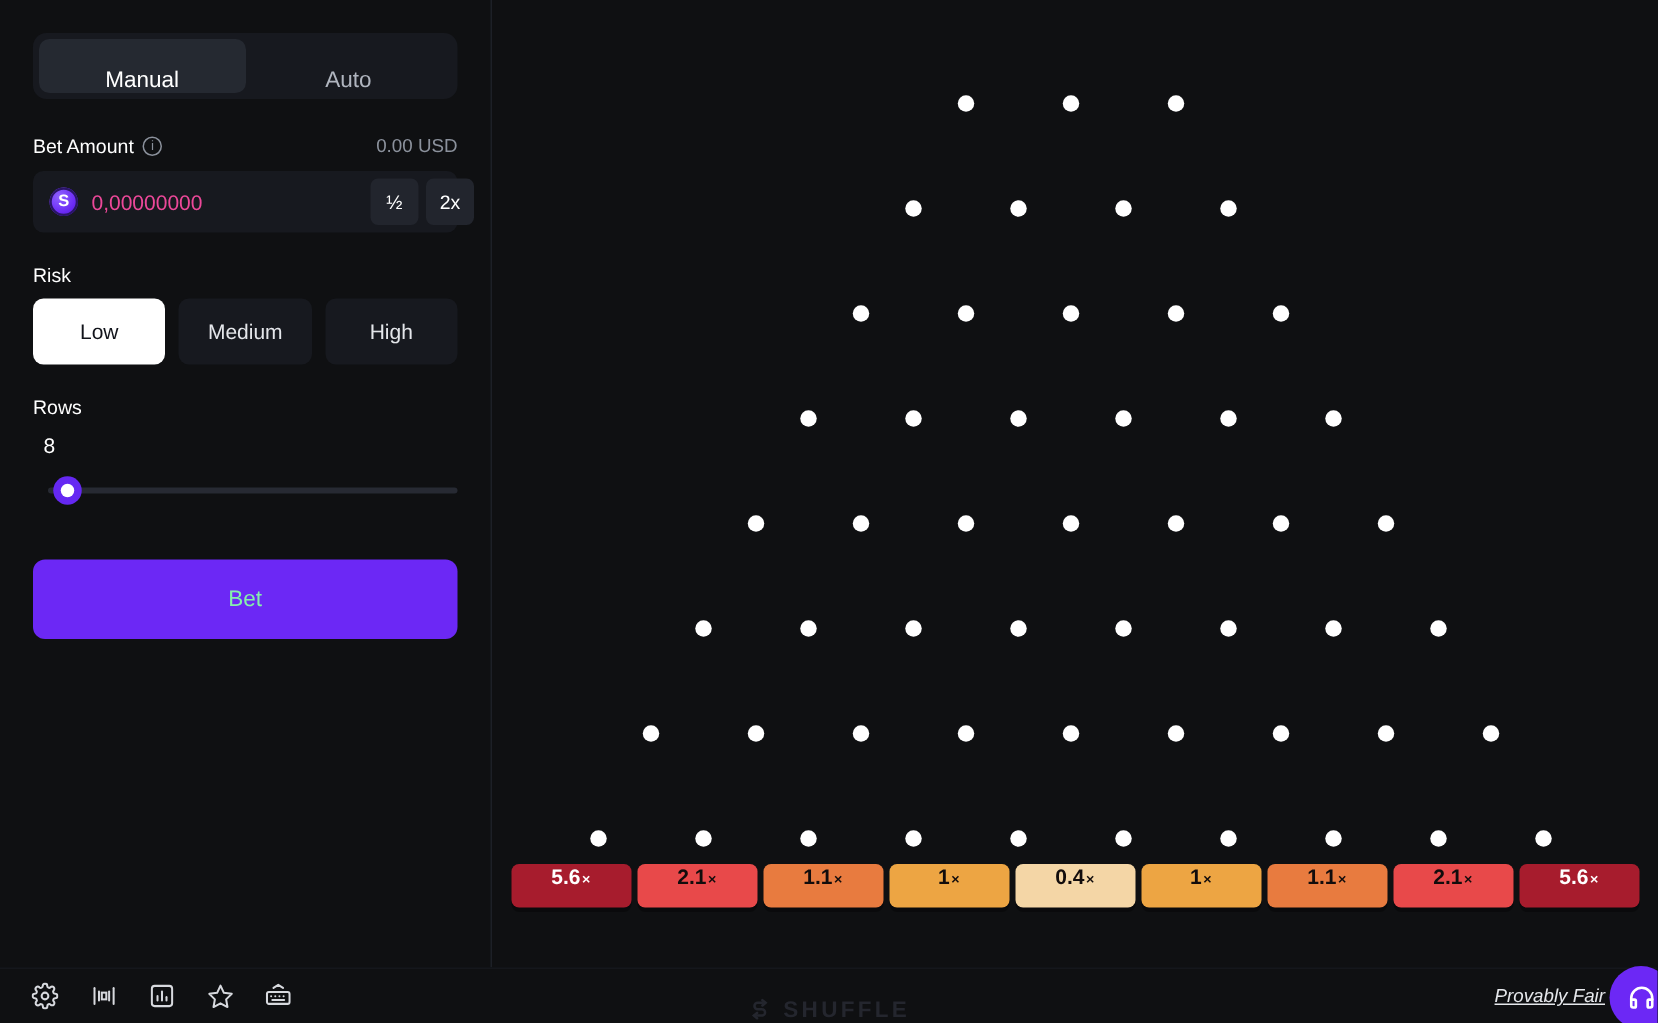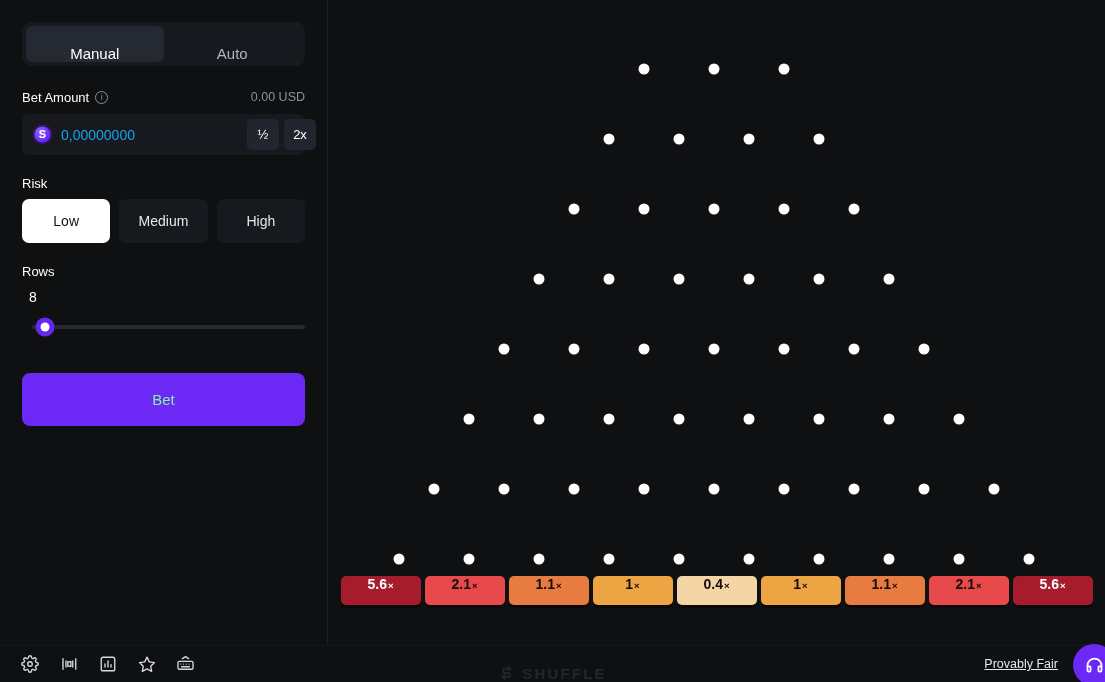--- a/index.html
+++ b/index.html
@@ -62,21 +62,21 @@
     margin-bottom: 21px;
   }
   .coin {
     width: 19px; height: 19px; border-radius: 50%;
     background: radial-gradient(circle at 35% 32%, #8f62ff 0%, #6c2bf5 58%, #4a14c9 100%);
     display: flex; align-items: center; justify-content: center;
     flex: none; margin-right: 9px;
     box-shadow: 0 0 0 1.5px #2a1566 inset;
   }
   .coin span { font-size: 11px; font-weight: bold; color: #ffffff; line-height: 1; }
-  .amount-value { flex: 1 1 auto; font-size: 14px; color: #0ea5e9; background: none; border: 0; outline: none; font-family: inherit; }
+  .amount-value { flex: 1 1 auto; font-size: 14px; color: #ec4899; background: none; border: 0; outline: none; font-family: inherit; }
   .mini-btn {
     height: 31px; min-width: 32px; padding: 0 9px;
     background: #22252d; border-radius: 5px;
     display: flex; align-items: center; justify-content: center;
     font-size: 13px; color: #ffffff; margin-left: 5px; cursor: pointer;
   }
 
   .section-label { font-size: 13px; color: #ffffff; margin-bottom: 8px; }
 
   .risk-row { display: flex; gap: 9px; margin-bottom: 21px; }
@@ -145,21 +145,21 @@
   }
   .foot-icons { display: flex; align-items: center; gap: 20px; }
   .foot-icon { width: 19px; height: 19px; display: flex; align-items: center; justify-content: center; cursor: pointer; color: #d7d9de; }
   .brand {
     position: absolute; left: 0; right: 0; top: 0; bottom: 0;
     display: flex; align-items: flex-end; justify-content: center;
     pointer-events: none;
   }
   .brand-inner { display: flex; align-items: center; gap: 7px; color: #24262e; }
   .brand-text { font-size: 15px; font-weight: bold; letter-spacing: 2.2px; }
-  .foot-right { margin-left: auto; display: flex; align-items: flex-start; gap: 19px; }
+  .foot-right { margin-left: auto; display: flex; align-items: flex-start; gap: 7px; font-style: italic; }
   .pf-link {
     font-size: 12.5px; color: #e6e8ec; text-decoration: underline;
     cursor: pointer;
   }
   .pf-check { color: #cfd2d8; display: flex; align-items: center; }
   .support {
     position: absolute; right: -10px; bottom: -4px;
     width: 42px; height: 42px; border-radius: 50%;
     background: #6c28f5;
     display: flex; align-items: center; justify-content: center;

